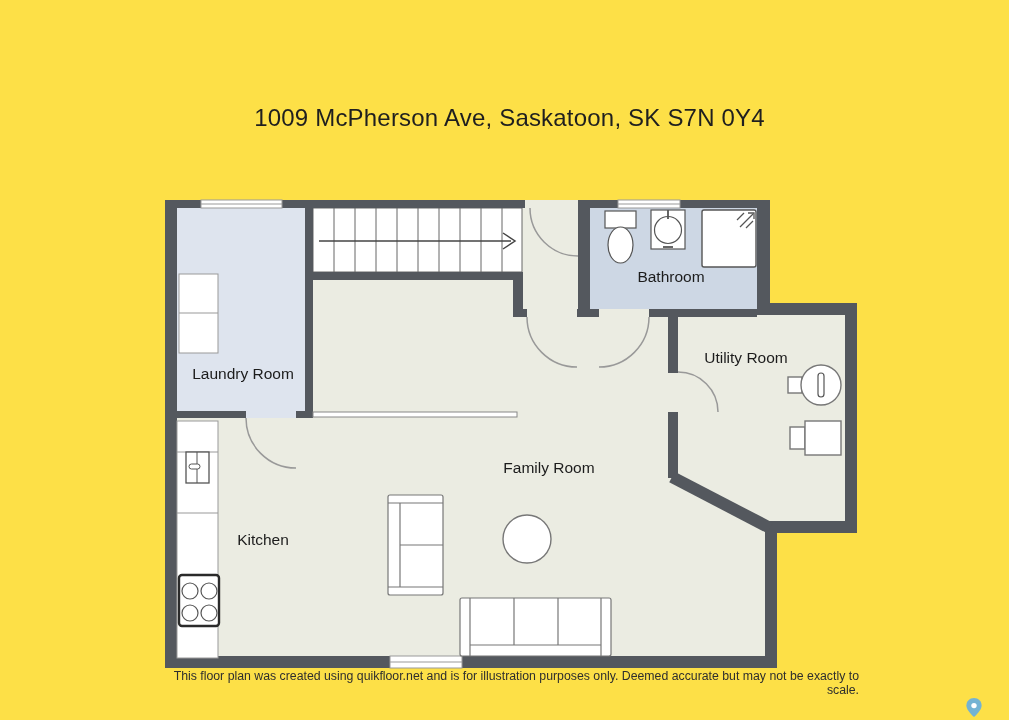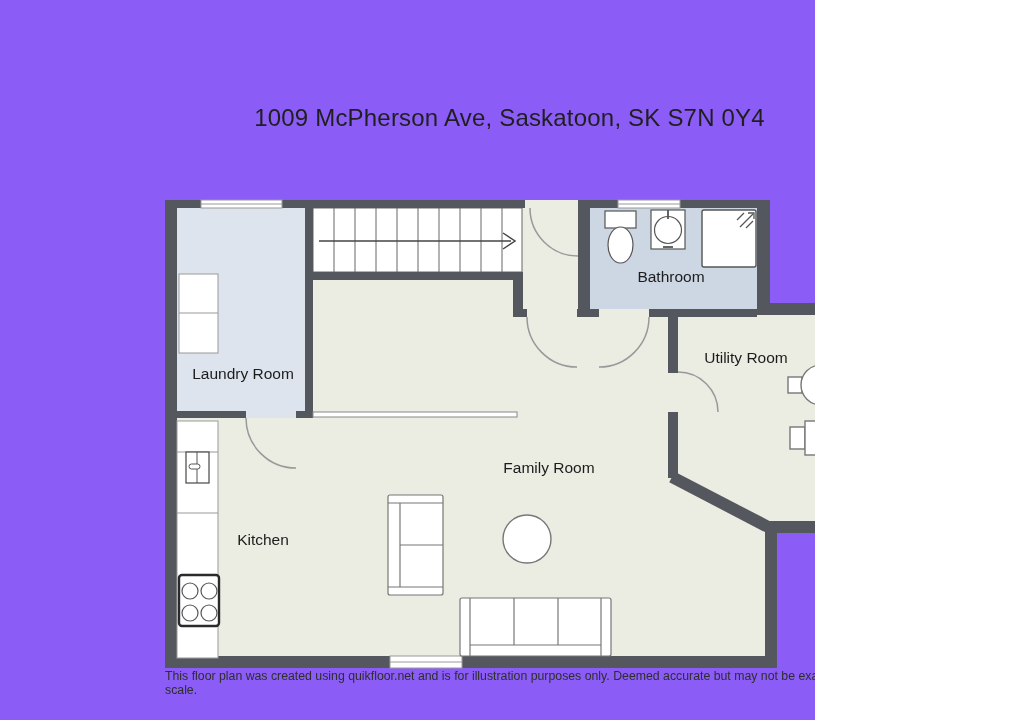--- a/index.html
+++ b/index.html
@@ -1,22 +1,22 @@
 <!DOCTYPE html>
 <html><head>
 <meta charset="utf-8">
 <style>
   html,body{margin:0;padding:0;background:#ffffff;}
-  .page{position:relative;width:815px;height:720px;background:#8b5cf6;overflow:hidden;
+  .page{position:relative;width:1009px;height:720px;background:#fde047;overflow:hidden;
         font-family:"Liberation Sans",sans-serif;}
   .title{position:absolute;left:0;top:104px;width:1019px;text-align:center;
          font-size:24px;color:#1f1f1f;letter-spacing:0.2px;}
   .subtitle{position:absolute;left:0;top:134px;width:1019px;text-align:center;
             font-size:17.5px;color:#1f1f1f;}
-  .footer{position:absolute;left:165px;top:669px;width:694px;text-align:left;
+  .footer{position:absolute;left:165px;top:669px;width:694px;text-align:right;
           font-size:12.3px;color:#2e2e2e;}
   svg text{font-family:"Liberation Sans",sans-serif;}
 </style>
 </head>
 <body>
 
 <div class="page">
 
   <div class="title">1009 McPherson Ave, Saskatoon, SK S7N 0Y4</div>
 

